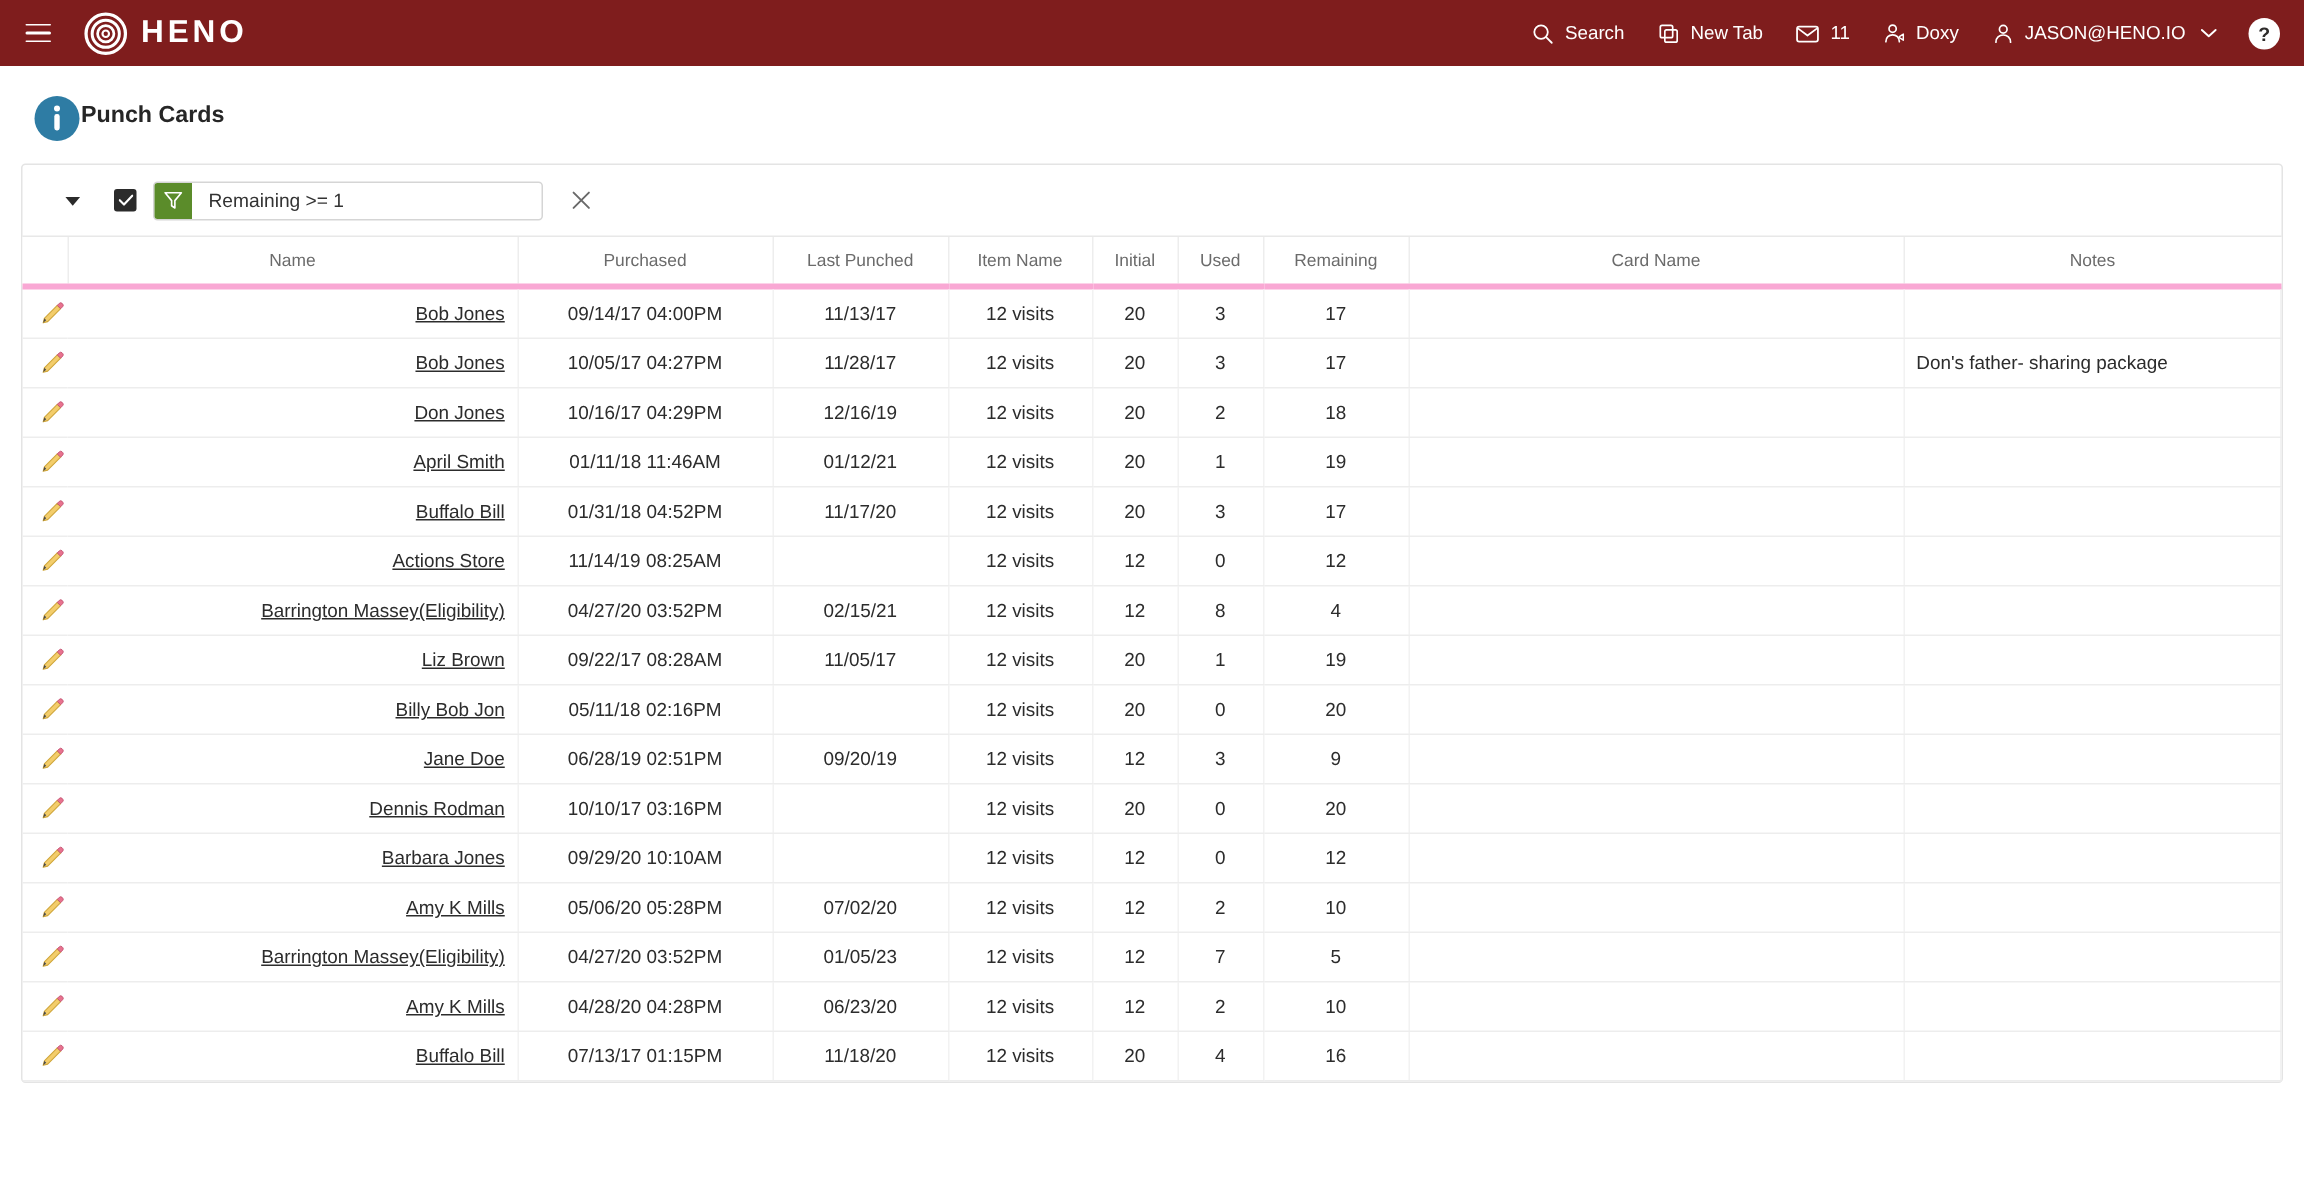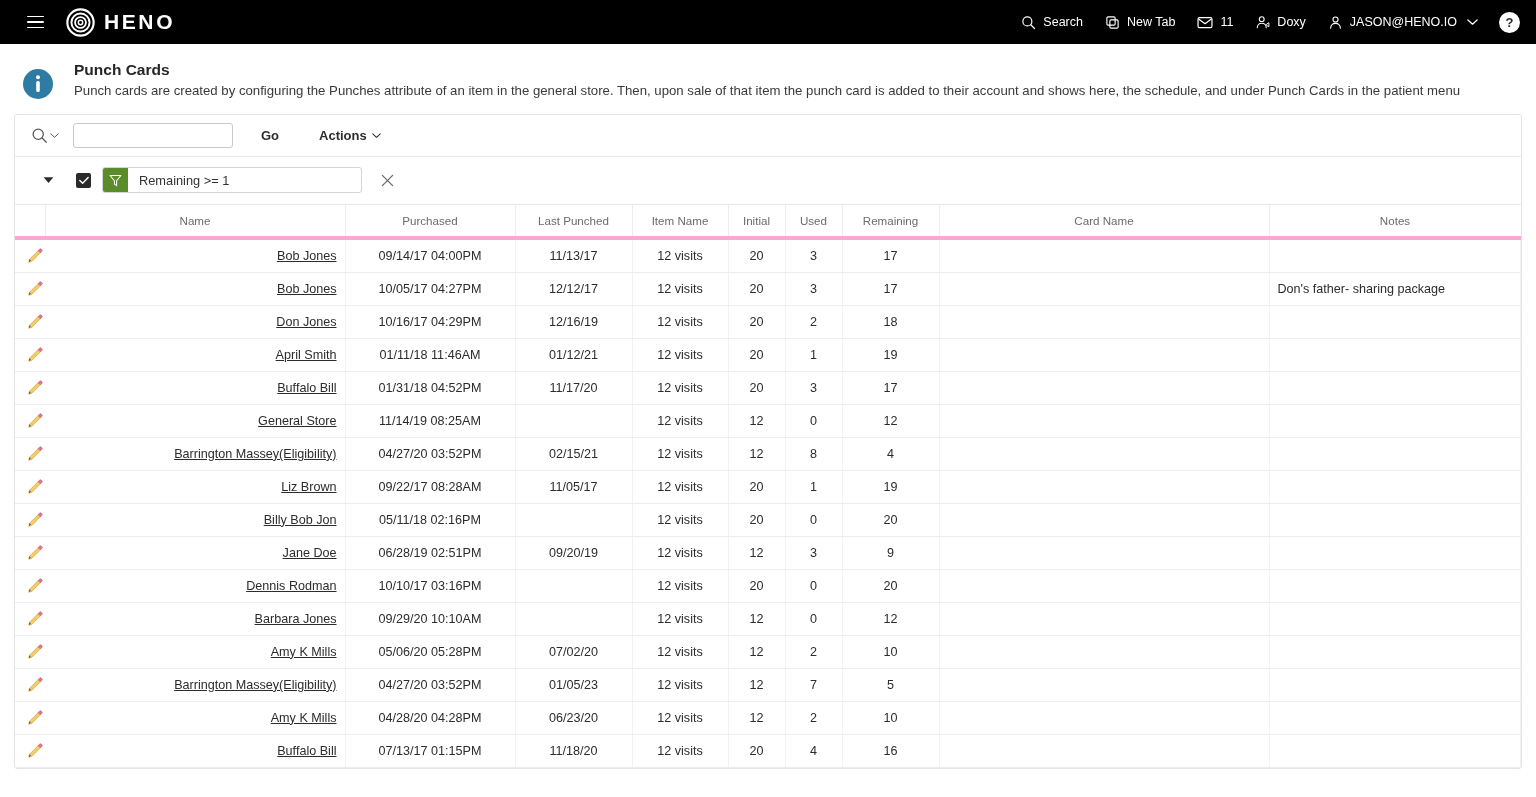--- a/index.html
+++ b/index.html
@@ -9,24 +9,24 @@
     height: 797px;
     overflow: hidden;
     background: #ffffff;
     font-family: "Liberation Sans", sans-serif;
     -webkit-font-smoothing: antialiased;
   }
 
   
   .topbar {
     height: 44px;
-    background: #000000;
+    background: #7f1d1d;
     display: flex;
     align-items: center;
-    padding: 0 16px 0 18px;
+    padding: 0 16px 0 8px;
     color: #ffffff;
   }
   .hamburger {
     width: 34px; height: 30px;
     display: flex; flex-direction: column;
     align-items: center; justify-content: center;
     gap: 4px;
     border-radius: 3px;
     cursor: pointer;
     flex: 0 0 auto;
@@ -71,22 +71,21 @@
     display: flex; align-items: center; justify-content: center;
     font-size: 13px; font-weight: 700;
     margin-left: 10px;
     cursor: pointer;
     flex: 0 0 auto;
   }
 
   
   .info-banner {
     display: flex;
-    align-items: flex-end;
-    gap: 20px;
+    align-items: center;
     padding: 16px 22px 14px 22px;
     background: #ffffff;
   }
   .info-icon {
     width: 32px; height: 32px;
     flex: 0 0 auto;
     margin-top: 3px;
   }
   .info-body { padding-top: 1px; }
   .info-title {
@@ -338,48 +337,25 @@
 </div>
 
 <div class="info-banner">
   <svg class="info-icon" viewBox="0 0 32 32">
     <circle cx="16" cy="16" r="15" fill="#2e7ca4"></circle>
     <circle cx="16" cy="9.3" r="2" fill="#ffffff"></circle>
     <rect x="14.2" y="13" width="3.6" height="11" rx="1.6" fill="#ffffff"></rect>
   </svg>
   <div class="info-body">
     <div class="info-title">Punch Cards</div>
-    <div class="info-desc">Punch cards are created by configuring the Punches attribute of an item in the general store. Then, upon sale of that item the punch card is added to their account and shows here, the schedule, and under Punch Cards in the patient menu</div>
   </div>
 </div>
 
 <div class="panel">
 
-  <div class="searchbar">
-    <div class="search-mag">
-      <svg width="17" height="17" viewBox="0 0 20 20">
-        <circle cx="8.5" cy="8.5" r="6" fill="none" stroke="#555" stroke-width="1.5"></circle>
-        <line x1="13" y1="13" x2="18" y2="18" stroke="#555" stroke-width="1.5" stroke-linecap="round"></line>
-      </svg>
-      <svg width="9" height="7" viewBox="0 0 12 8">
-        <path d="M1 1.8 L6 6.4 L11 1.8" fill="none" stroke="#555" stroke-width="1.3" stroke-linecap="round" stroke-linejoin="round"></path>
-      </svg>
-    </div>
-
-    <input class="search-input" type="text" placeholder="" value="" style="">
-
-    <button class="go-btn">Go</button>
-
-    <button class="actions-btn">
-      <span>Actions</span>
-      <svg width="9" height="7" viewBox="0 0 12 8">
-        <path d="M1 1.8 L6 6.4 L11 1.8" fill="none" stroke="#2d2d2d" stroke-width="1.4" stroke-linecap="round" stroke-linejoin="round"></path>
-      </svg>
-    </button>
-  </div>
 
   <div class="filterbar">
     <div class="filter-caret">
       <svg width="11" height="8" viewBox="0 0 12 9">
         <path d="M0.5 1.5 L6 8 L11.5 1.5 Z" fill="#2b2b2b"></path>
       </svg>
     </div>
 
     <div class="filter-check">
       <svg width="10" height="9" viewBox="0 0 12 10">
@@ -450,21 +426,21 @@
             <td class="notes-cell"></td>
           </tr>
           <tr>
             <td class="edit-cell"><svg width="16" height="16" viewBox="0 0 18 18" class="pencil">
   <path d="M2 16 L2.9 12.6 L12.6 2.9 L15.1 5.4 L5.4 15.1 Z" fill="#f3cd6b" stroke="#cfa63c" stroke-width="0.8" stroke-linejoin="round"></path>
   <path d="M12.6 2.9 L14.1 1.4 a1.5 1.5 0 0 1 2.1 0 l0.4 0.4 a1.5 1.5 0 0 1 0 2.1 L15.1 5.4 Z" fill="#e8728f" stroke="#c45573" stroke-width="0.7" stroke-linejoin="round"></path>
   <path d="M2 16 L2.9 12.6 L4.3 14 Z" fill="#4a4a4a"></path>
 </svg></td>
             <td class="l">Bob Jones</td>
             <td class="c">10/05/17 04:27PM</td>
-            <td class="c">12/12/17</td>
+            <td class="c">11/28/17</td>
             <td class="c">12 visits</td>
             <td class="c">20</td>
             <td class="c">3</td>
             <td class="c">17</td>
             <td class="c"></td>
             <td class="notes-cell">Don's father- sharing package</td>
           </tr>
           <tr>
             <td class="edit-cell"><svg width="16" height="16" viewBox="0 0 18 18" class="pencil">
   <path d="M2 16 L2.9 12.6 L12.6 2.9 L15.1 5.4 L5.4 15.1 Z" fill="#f3cd6b" stroke="#cfa63c" stroke-width="0.8" stroke-linejoin="round"></path>
@@ -512,21 +488,21 @@
             <td class="c">17</td>
             <td class="c"></td>
             <td class="notes-cell"></td>
           </tr>
           <tr>
             <td class="edit-cell"><svg width="16" height="16" viewBox="0 0 18 18" class="pencil">
   <path d="M2 16 L2.9 12.6 L12.6 2.9 L15.1 5.4 L5.4 15.1 Z" fill="#f3cd6b" stroke="#cfa63c" stroke-width="0.8" stroke-linejoin="round"></path>
   <path d="M12.6 2.9 L14.1 1.4 a1.5 1.5 0 0 1 2.1 0 l0.4 0.4 a1.5 1.5 0 0 1 0 2.1 L15.1 5.4 Z" fill="#e8728f" stroke="#c45573" stroke-width="0.7" stroke-linejoin="round"></path>
   <path d="M2 16 L2.9 12.6 L4.3 14 Z" fill="#4a4a4a"></path>
 </svg></td>
-            <td class="l">General Store</td>
+            <td class="l">Actions Store</td>
             <td class="c">11/14/19 08:25AM</td>
             <td class="c"></td>
             <td class="c">12 visits</td>
             <td class="c">12</td>
             <td class="c">0</td>
             <td class="c">12</td>
             <td class="c"></td>
             <td class="notes-cell"></td>
           </tr>
           <tr>

